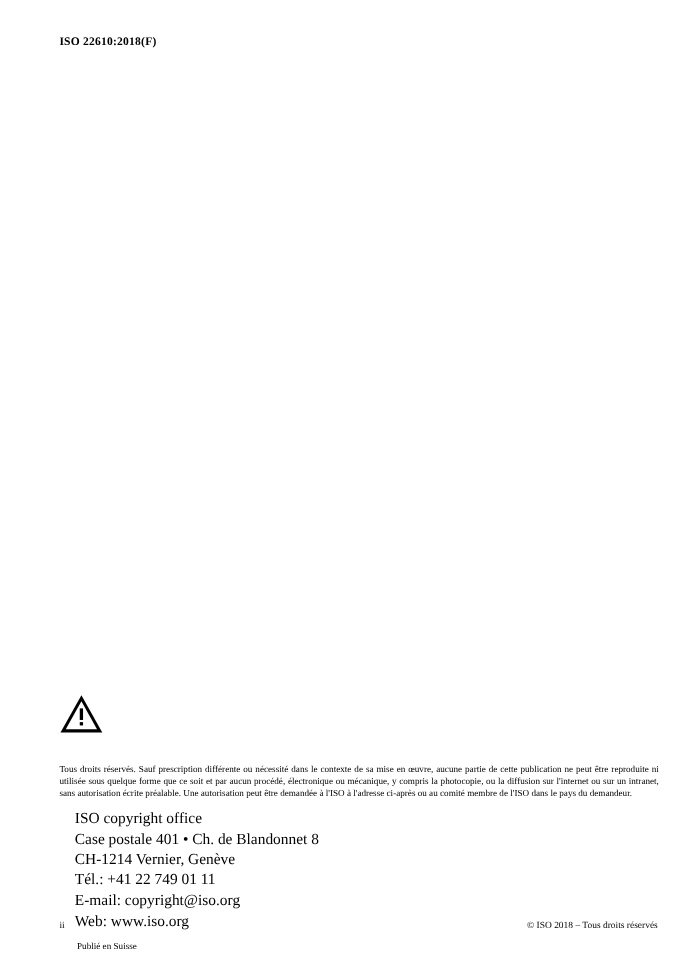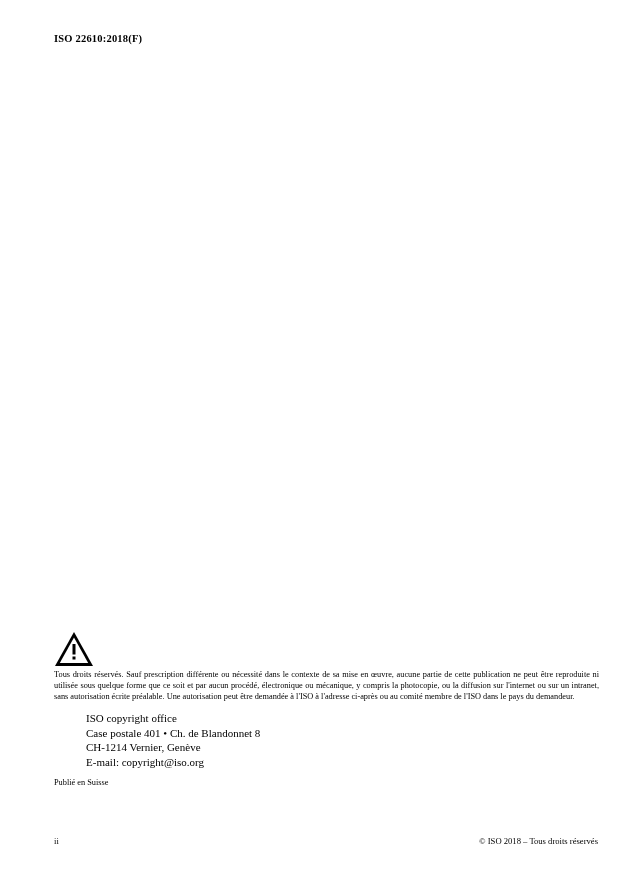--- a/index.html
+++ b/index.html
@@ -56,33 +56,35 @@
   .copyright-year {
     font-size: 8.3px;
     margin-top: 31px;
     margin-bottom: 5px;
   }
   .copyright-body {
     font-size: 8.3px;
     line-height: 1.32;
     text-align: justify;
     width: 545px;
+    margin-top: 25px;
   }
   .address-block {
     margin-top: 8px;
-    margin-left: 32px;
-    font-size: 11px;
+    margin-left: 14px;
+    font-size: 14px;
     line-height: 1.34;
   }
   .address-block div {
     white-space: nowrap;
   }
   .published {
     margin-top: 8px;
     font-size: 8.3px;
+    margin-left: 16px;
   }
   .footer {
     position: absolute;
     left: 38px;
     right: 38px;
     top: 836px;
     display: flex;
     justify-content: space-between;
     align-items: baseline;
     font-size: 8.6px;
@@ -113,21 +115,23 @@
       </svg>
     </div>
 
 
     <div class="copyright-body">Tous droits réservés. Sauf prescription différente ou nécessité dans le contexte de sa mise en œuvre, aucune partie de cette publication ne peut être reproduite ni utilisée sous quelque forme que ce soit et par aucun procédé, électronique ou mécanique, y compris la photocopie, ou la diffusion sur l'internet ou sur un intranet, sans autorisation écrite préalable. Une autorisation peut être demandée à l'ISO à l'adresse ci-après ou au comité membre de l'ISO dans le pays du demandeur.</div>
 
     <div class="address-block">
       <div>ISO copyright office</div>
       <div>Case postale 401 • Ch. de Blandonnet 8</div>
       <div>CH-1214 Vernier, Genève</div>
+      <div>Tél.: +41 22 749 01 11</div>
       <div>E-mail: copyright@iso.org</div>
+      <div>Web: www.iso.org</div>
     </div>
 
     <div class="published">Publié en Suisse</div>
   </div>
 
   <div class="footer">
     <div class="footer-page">ii</div>
     <div class="footer-right">© ISO 2018 – Tous droits réservés</div>
   </div>
 

